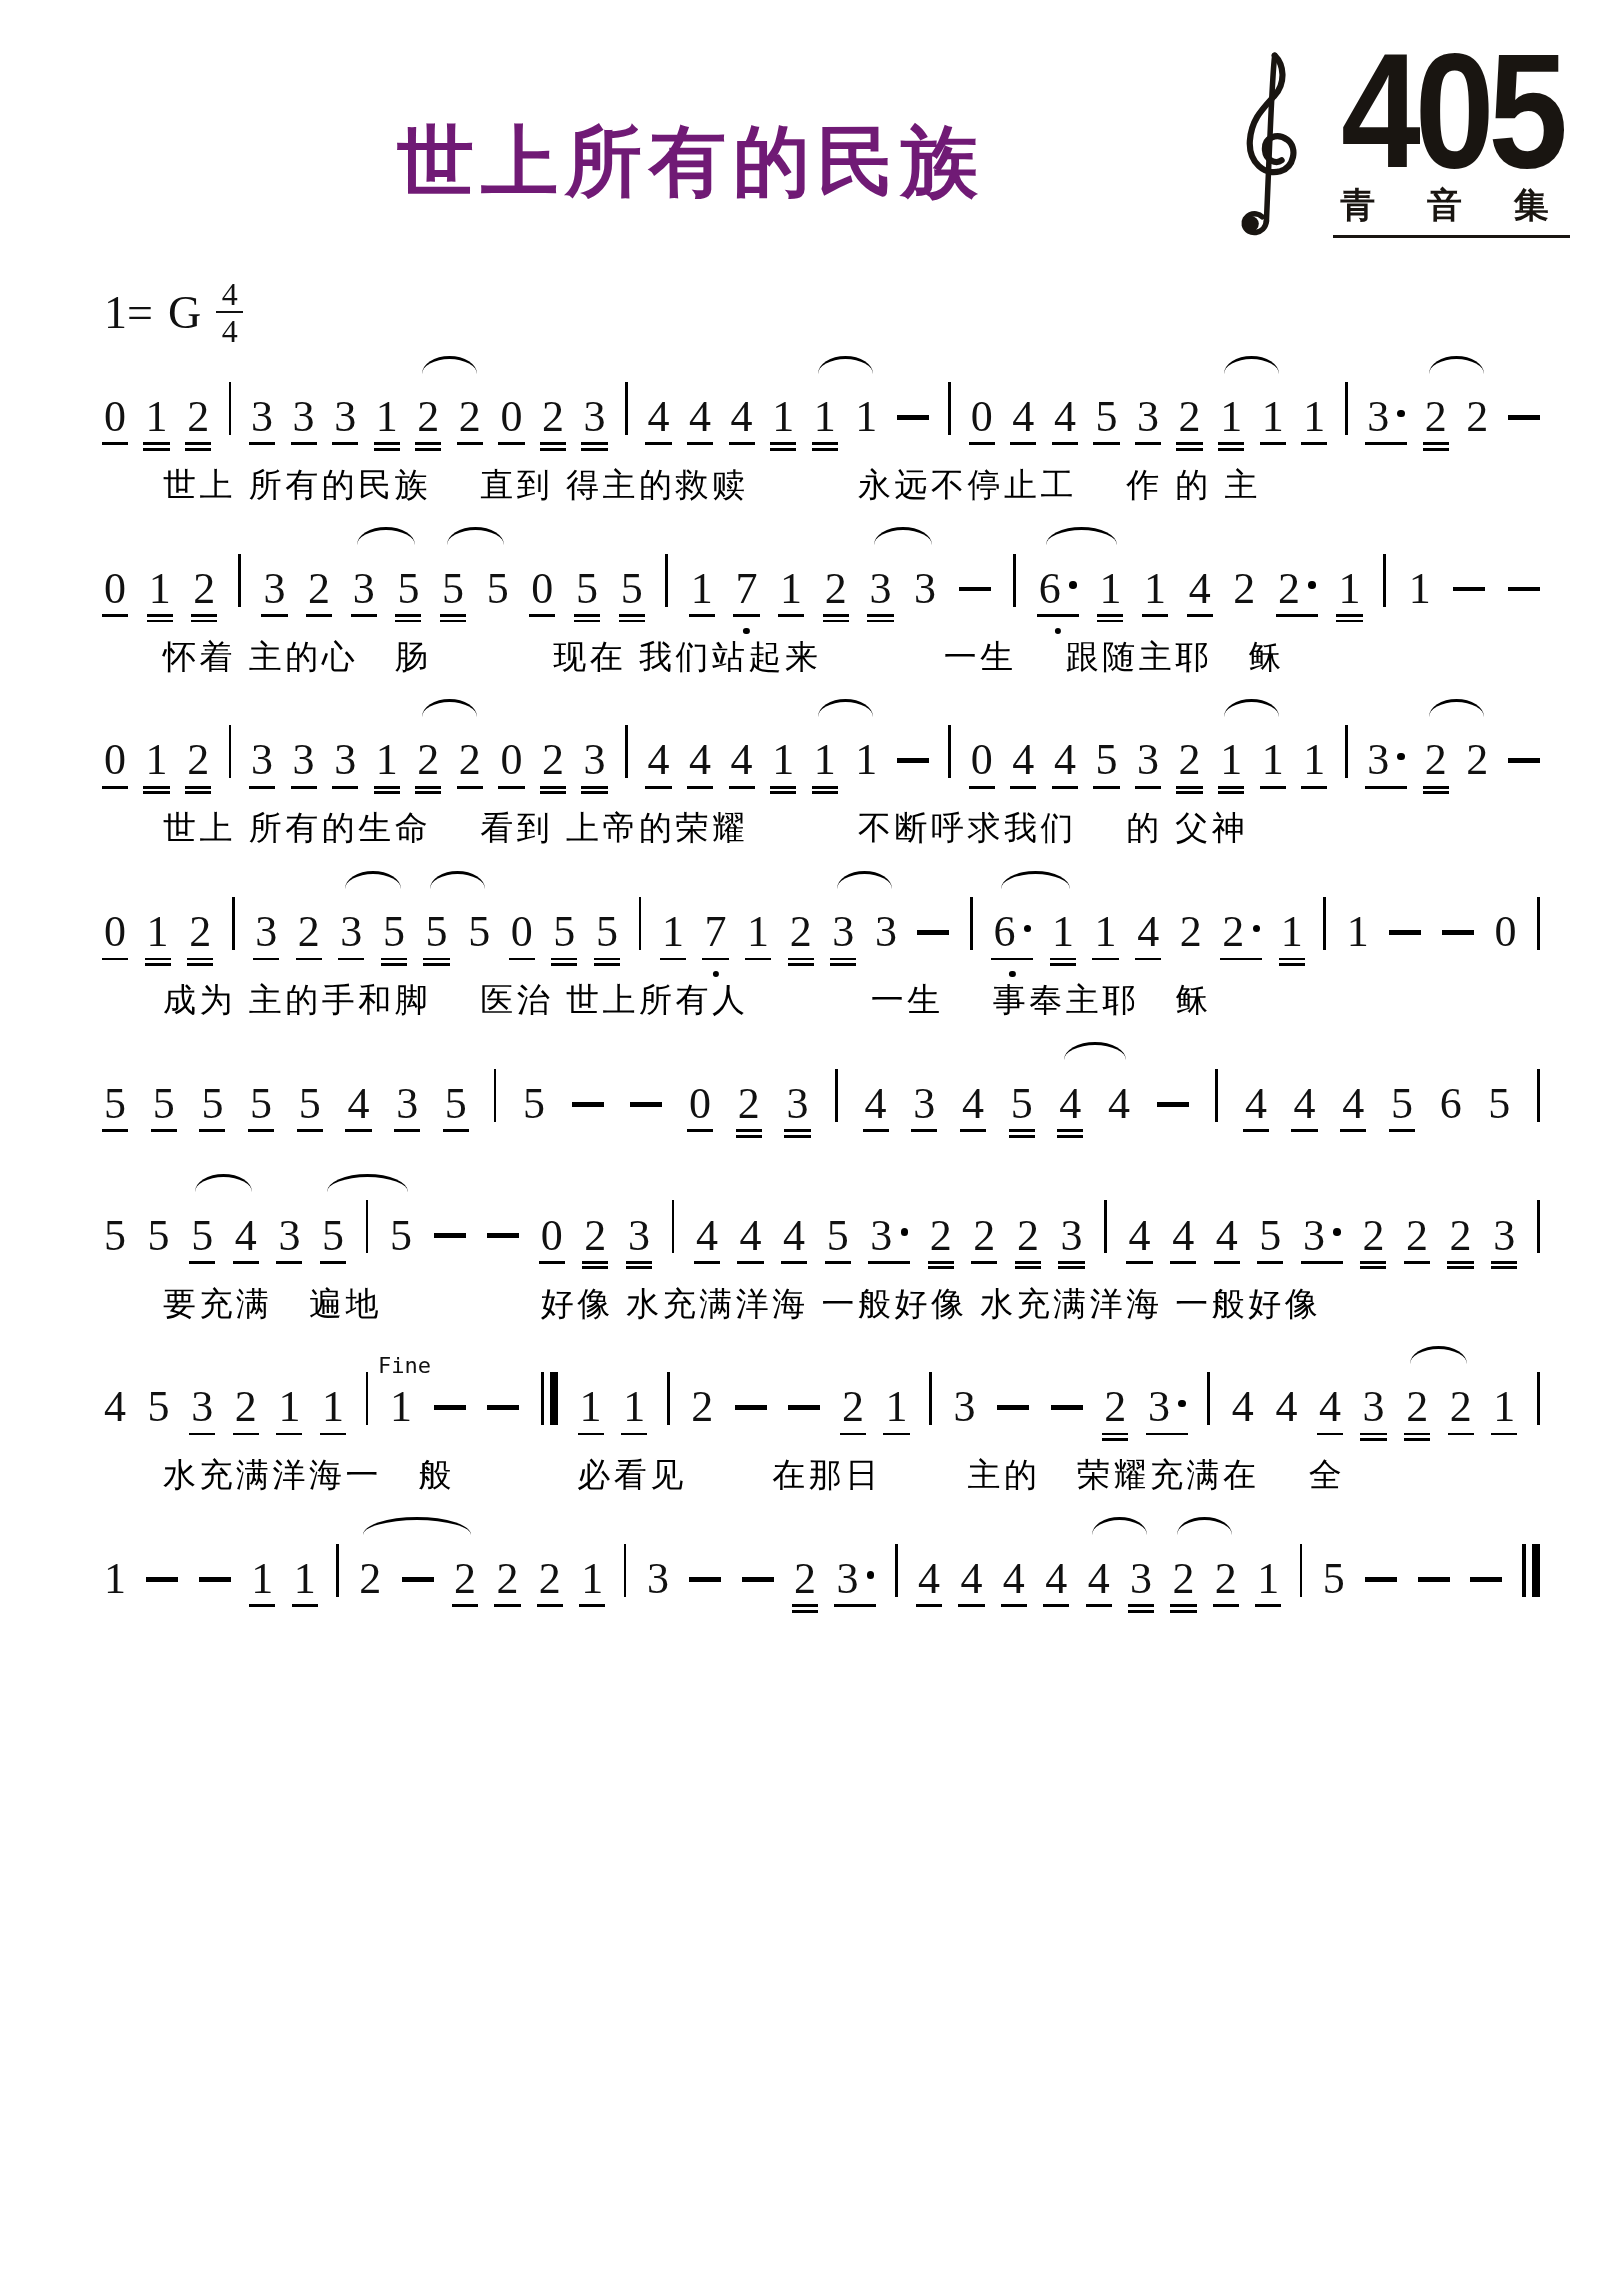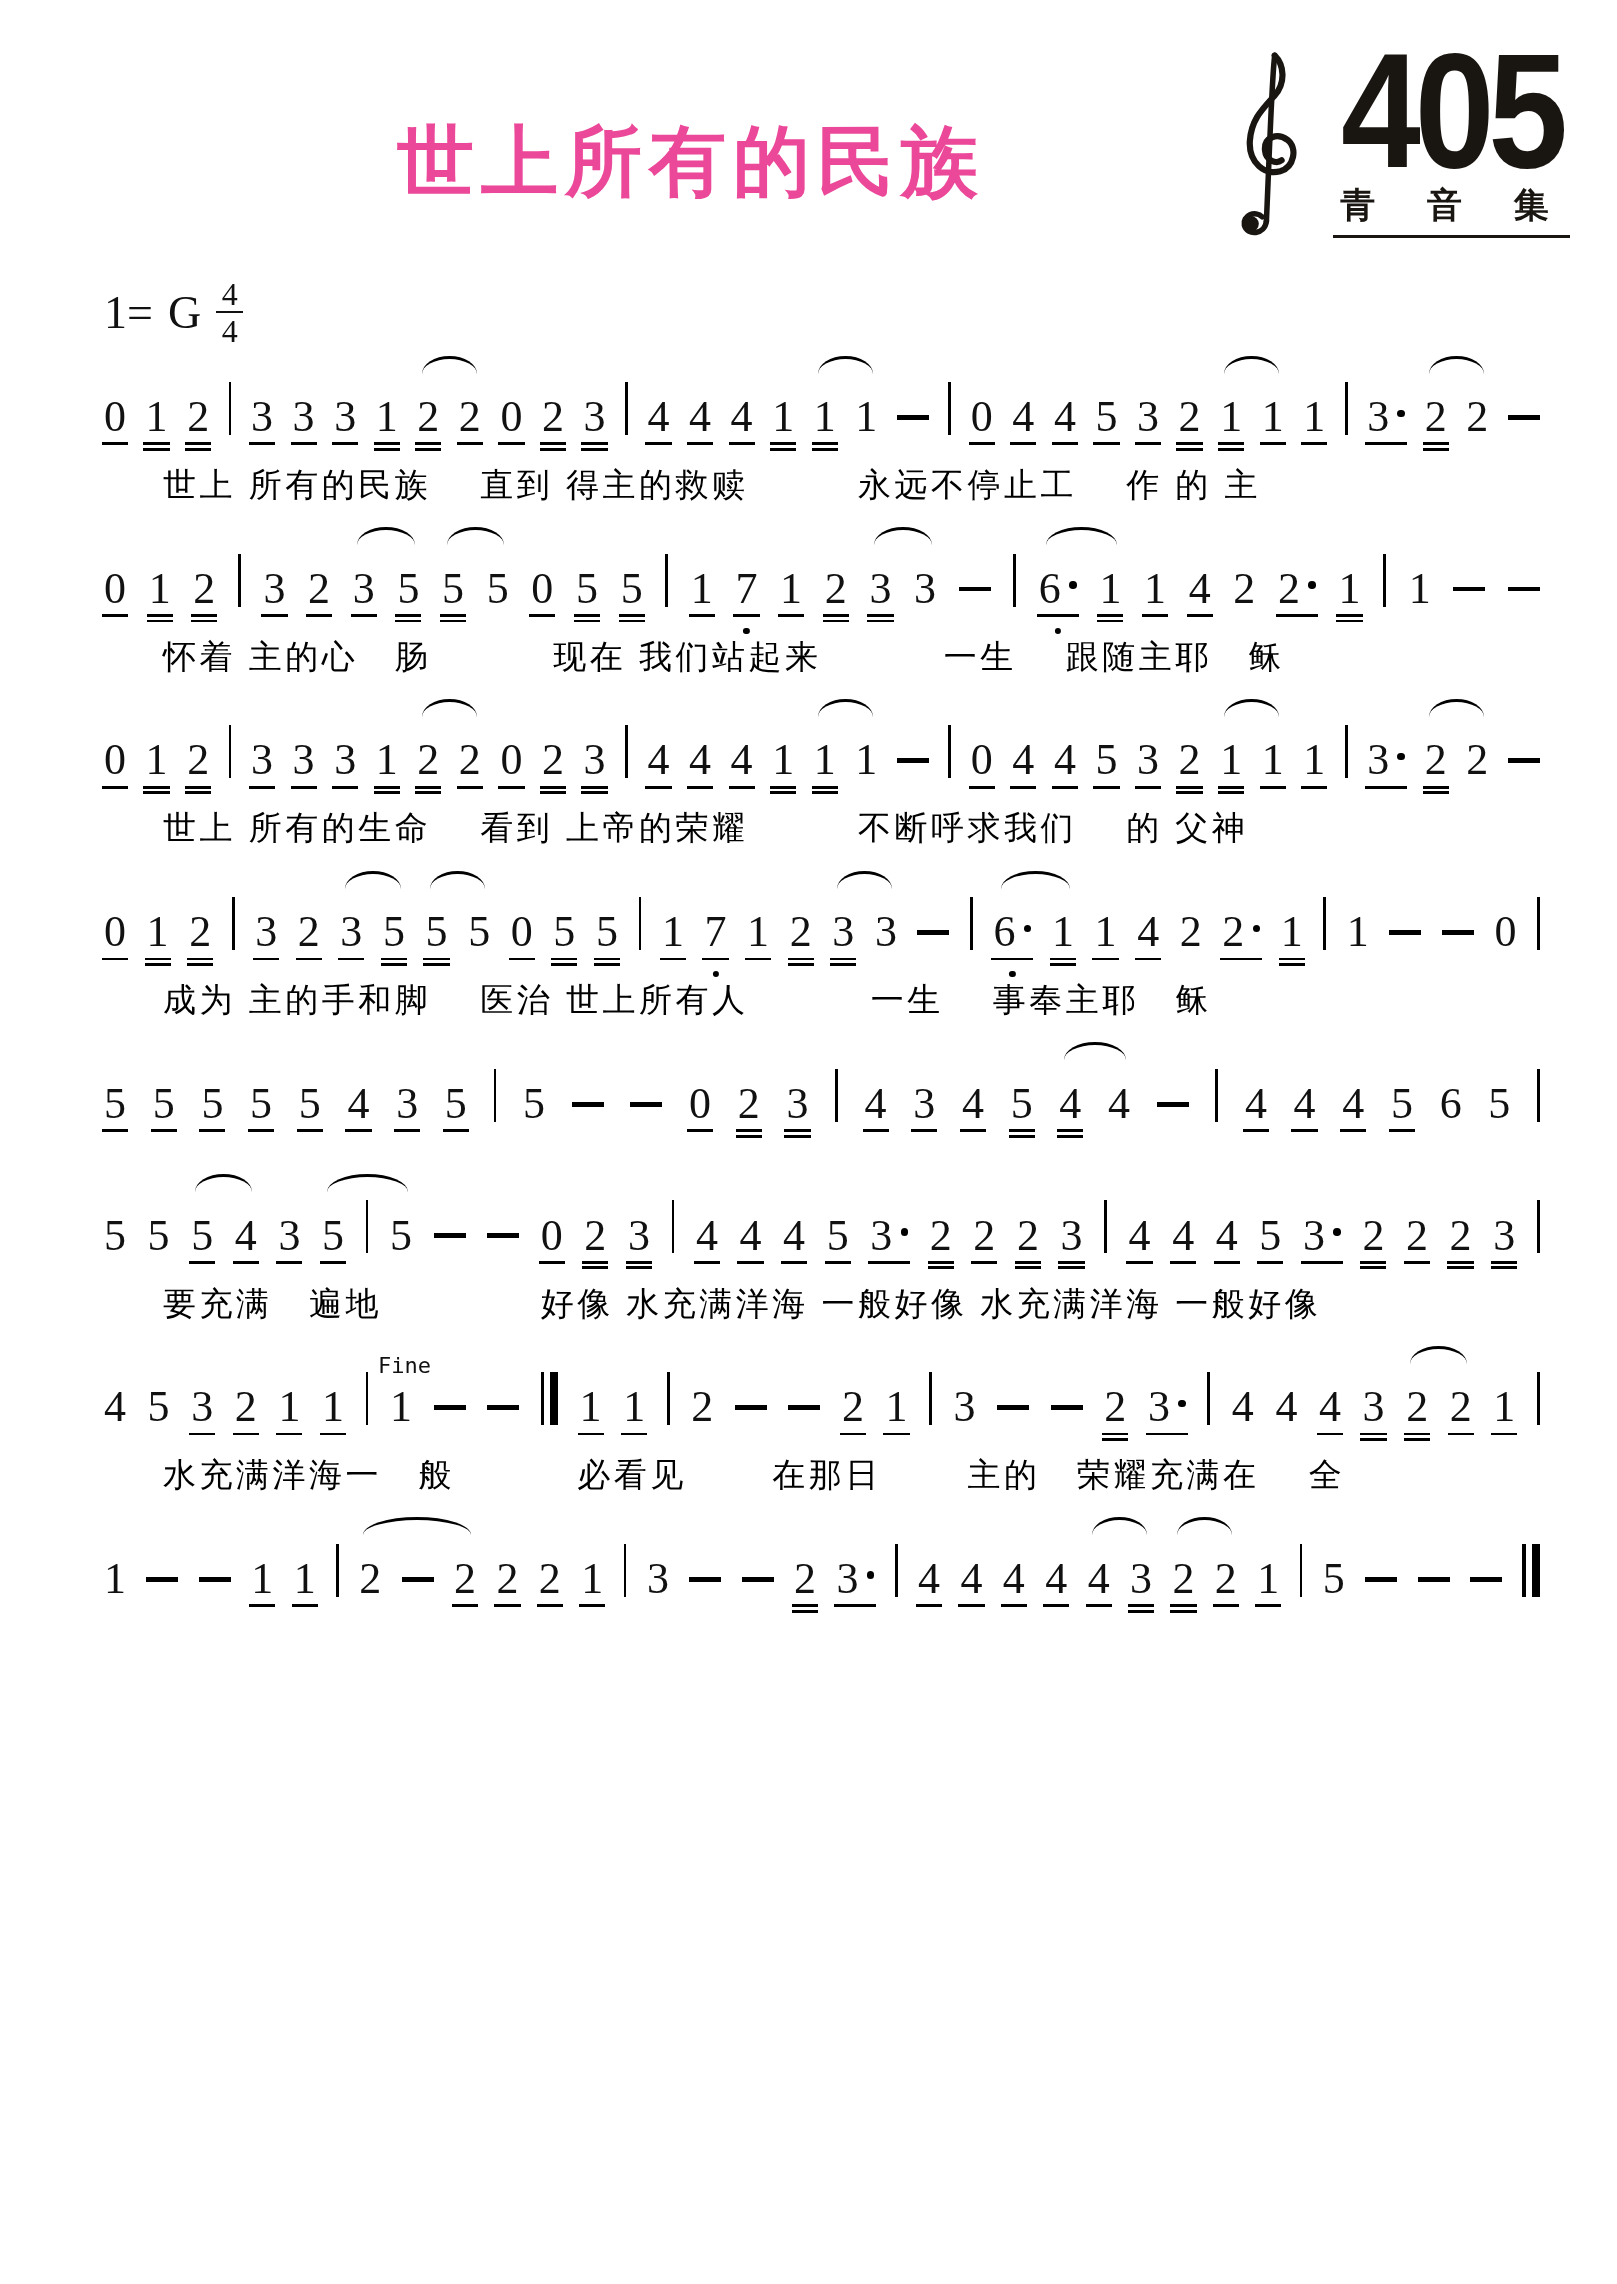--- a/index.html
+++ b/index.html
@@ -4,21 +4,21 @@
 <style>
   html,body{margin:0;padding:0;}
   body{
     width:1617px;height:2284px;background:#ffffff;color:#111;
     font-family:"Liberation Serif", serif;overflow:hidden;position:relative;
   }
   .sheet{position:absolute;inset:0;}
   .title{
     position:absolute;top:111px;left:0;width:1382px;text-align:center;
     font-size:77px;font-weight:900;letter-spacing:7px;margin:0;
-    font-family:"Liberation Sans", sans-serif;color:#ec4899;
+    font-family:"Liberation Sans", sans-serif;color:#701a75;
   }
   .logo{position:absolute;top:43px;right:40px;display:flex;align-items:flex-start;gap:14px;}
   .logo svg{display:block;}
   .logo-right{display:flex;flex-direction:column;align-items:center;}
   .logo-num{
     font-family:"Liberation Sans", sans-serif;font-weight:700;font-size:163px;
     line-height:135px;letter-spacing:-7px;transform:scaleX(.88);transform-origin:center top;color:#191511;
   }
   .logo-sub{
     font-family:Liberation Sans, sans-serif;font-weight:700;font-size:35px;

